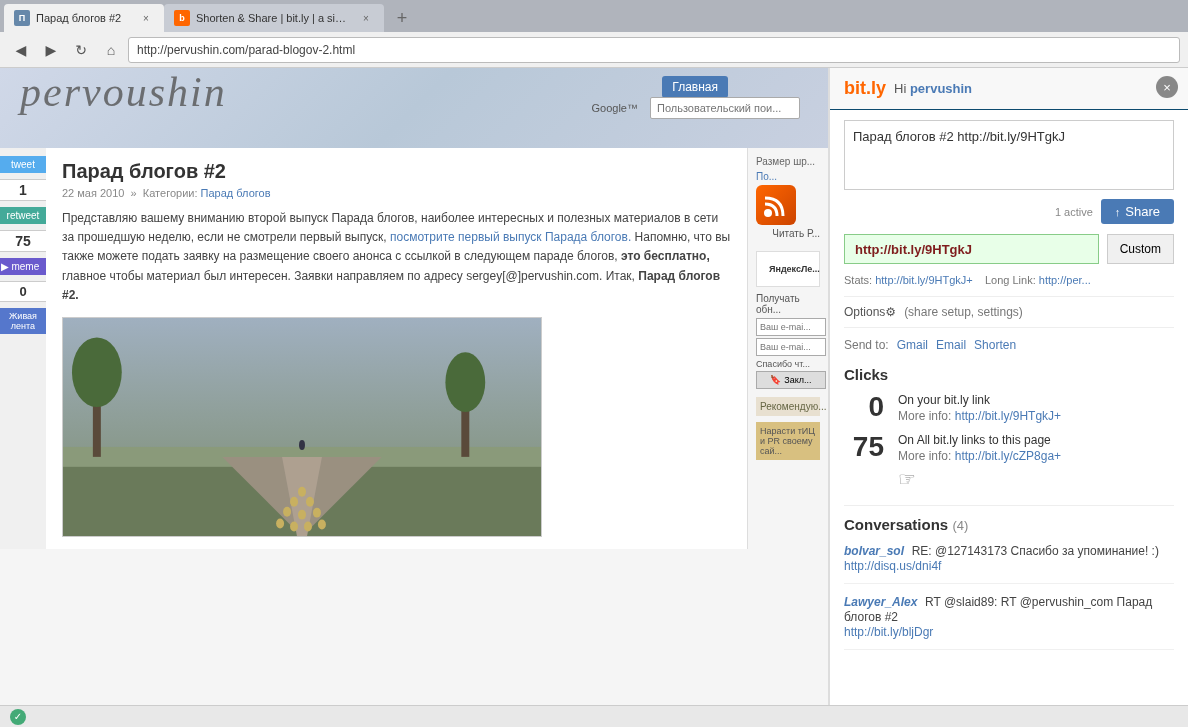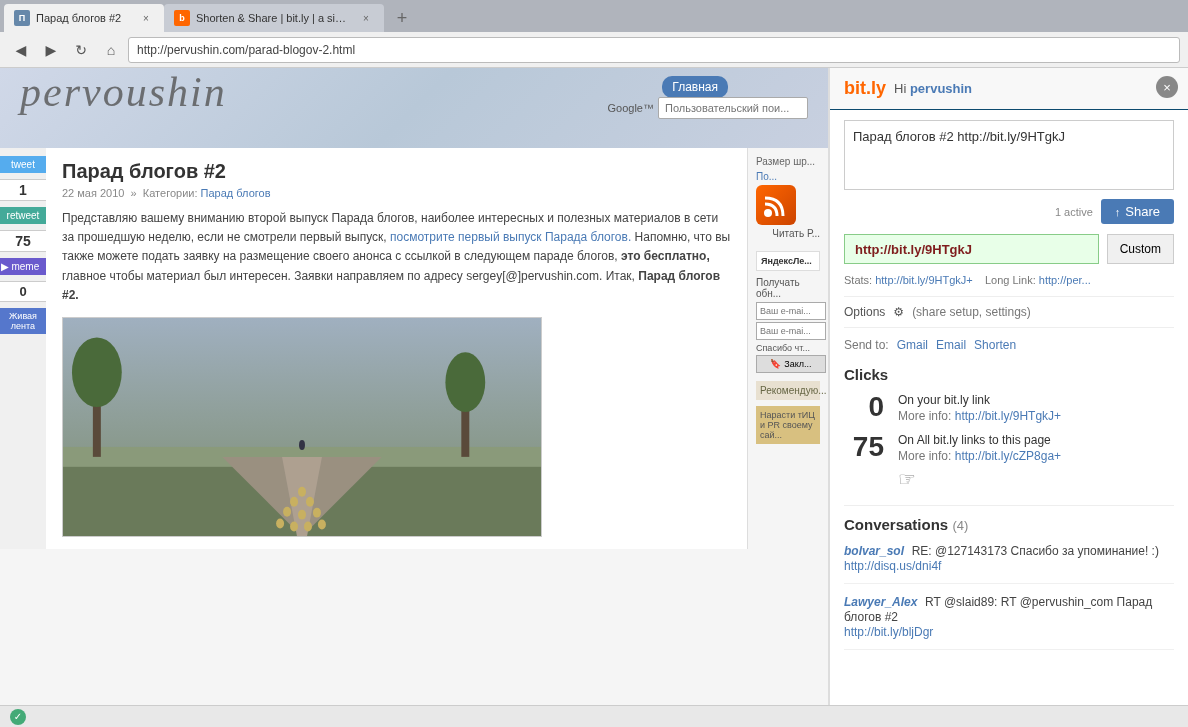--- a/index.html
+++ b/index.html
@@ -18,41 +18,41 @@
     .nav-bar { display: flex; align-items: center; height: 36px; background: #f0f0f0; padding: 0 8px; border-bottom: 1px solid #ccc; gap: 4px; }
     .nav-btn { width: 26px; height: 26px; display: flex; align-items: center; justify-content: center; border-radius: 50%; cursor: pointer; color: #555; font-size: 14px; }
     .address-bar { flex: 1; height: 26px; background: #fff; border: 1px solid #bbb; border-radius: 3px; padding: 0 8px; font-size: 12px; color: #333; display: flex; align-items: center; }
     .address-text { flex: 1; overflow: hidden; text-overflow: ellipsis; white-space: nowrap; font-size: 12px; color: #444; }
 
     
     .blog-page { flex: 1; background: #e8e8e8; overflow: hidden; position: relative; }
     .blog-inner { background: #f5f5f5; height: 100%; overflow: hidden; }
     .blog-header { background: linear-gradient(135deg, #d0d8e8 0%, #b8c8d8 50%, #c8d0e0 100%); height: 80px; display: flex; align-items: flex-start; padding: 0 20px; position: relative; }
     .blog-logo { font-family: Georgia, serif; font-size: 42px; color: #555; font-style: italic; letter-spacing: 2px; opacity: 0.8; }
-    .google-search { position: absolute; right: 20px; top: 50%; transform: translateY(-50%); display: flex; align-items: center; gap: 4px; }
+    .google-search { position: absolute; right: 28px; top: 50%; transform: translateY(-50%); display: flex; align-items: center; gap: 12px; }
     .google-logo { font-size: 11px; color: #555; }
     .search-input { width: 150px; height: 22px; border: 1px solid #aaa; border-radius: 2px; padding: 0 6px; font-size: 11px; }
-    .glavnaya-btn { position: absolute; top: 8px; right: 100px; background: #4a7ab5; color: white; padding: 4px 10px; font-size: 12px; border-radius: 10px; cursor: pointer; }
+    .glavnaya-btn { position: absolute; top: 8px; right: 100px; background: #4a7ab5; color: white; padding: 4px 10px; font-size: 12px; border-radius: 3px; cursor: pointer; }
 
     .blog-main { display: flex; gap: 0; }
     .blog-content { flex: 1; padding: 12px 16px; background: #fff; border-right: 1px solid #ddd; }
     .post-title { font-size: 20px; color: #333; font-weight: bold; margin-bottom: 4px; }
     .post-meta { font-size: 11px; color: #888; margin-bottom: 10px; }
     .post-meta a { color: #4a7ab5; text-decoration: none; }
     .post-text { font-size: 12px; color: #444; line-height: 1.6; margin-bottom: 12px; }
     .post-text a { color: #4a7ab5; }
     .post-text strong { font-weight: bold; }
     .post-image { width: 100%; max-width: 480px; height: 220px; background: #888; border: 1px solid #ccc; overflow: hidden; }
     .post-image-inner { width: 100%; height: 100%; background: linear-gradient(135deg, #7a8a6a, #4a5a3a, #8a9a7a, #5a6a4a); display: flex; align-items: center; justify-content: center; color: #ccc; font-size: 12px; }
 
     
     .blog-sidebar { width: 80px; padding: 8px; background: #f5f5f5; }
     .sidebar-section { margin-bottom: 12px; }
     .rss-icon { width: 40px; height: 40px; background: linear-gradient(135deg, #f60, #c40); border-radius: 6px; display: flex; align-items: center; justify-content: center; }
-    .yandex-block { background: #fff; border: 1px solid #ddd; padding: 4px; font-size: 10px; margin-bottom: 6px; }
+    .yandex-block { background: #fff; border: 1px solid #ddd; padding: 12px; font-size: 10px; margin-bottom: 6px; }
     .email-input { width: 70px; height: 18px; border: 1px solid #aaa; font-size: 9px; padding: 0 3px; }
     .subscribe-btn { width: 70px; height: 18px; background: #ddd; border: 1px solid #aaa; font-size: 9px; cursor: pointer; margin-top: 2px; }
     .recom-box { background: #e8e0d0; padding: 4px; font-size: 10px; color: #555; }
 
     
     .social-col { width: 46px; padding: 8px 4px; background: #f0f0f0; display: flex; flex-direction: column; align-items: center; gap: 6px; }
     .tweet-btn { background: #55acee; color: white; padding: 3px 8px; border-radius: 3px; font-size: 10px; text-align: center; cursor: pointer; width: 54px; }
     .tweet-count { background: #fff; border: 1px solid #ccc; color: #333; padding: 2px 6px; border-radius: 3px; font-size: 14px; font-weight: bold; text-align: center; width: 54px; }
     .retweet-btn { background: #4a9; color: white; padding: 3px 8px; border-radius: 3px; font-size: 10px; cursor: pointer; width: 60px; text-align: center; }
     .meme-btn { background: #6a5acd; color: white; padding: 3px 8px; border-radius: 3px; font-size: 10px; cursor: pointer; width: 60px; display: flex; align-items: center; gap: 3px; }
@@ -75,21 +75,21 @@
     .share-icon { font-size: 11px; }
 
     .bitly-link-row { display: flex; align-items: center; gap: 8px; margin-bottom: 10px; }
     .bitly-link-input { flex: 1; height: 30px; border: 1px solid #8c8; background: #e8ffe8; padding: 0 10px; font-size: 13px; color: #7f1d1d; font-weight: bold; }
     .custom-btn { height: 30px; padding: 0 12px; background: #f0f0f0; border: 1px solid #ccc; font-size: 12px; cursor: pointer; white-space: nowrap; }
 
     .stats-row { font-size: 11px; color: #777; margin-bottom: 10px; }
     .stats-row a { color: #4a7ab5; text-decoration: none; }
 
     .options-row { display: flex; align-items: center; gap: 8px; padding: 8px 0; border-top: 1px solid #eee; border-bottom: 1px solid #eee; margin-bottom: 10px; }
-    .options-btn { display: flex; align-items: center; gap: 8px; font-size: 12px; color: #555; cursor: pointer; }
+    .options-btn { display: flex; align-items: center; gap: 0; font-size: 12px; color: #555; cursor: pointer; }
     .gear-icon { font-size: 12px; }
     .share-setup { font-size: 12px; color: #777; }
 
     .send-to-row { display: flex; align-items: center; gap: 8px; margin-bottom: 14px; font-size: 12px; }
     .send-to-label { color: #777; }
     .send-link { color: #4a7ab5; text-decoration: none; cursor: pointer; }
 
     .clicks-section { margin-bottom: 14px; }
     .clicks-title { font-size: 15px; font-weight: bold; color: #333; margin-bottom: 10px; }
     .click-row { display: flex; align-items: flex-start; gap: 14px; margin-bottom: 10px; }

